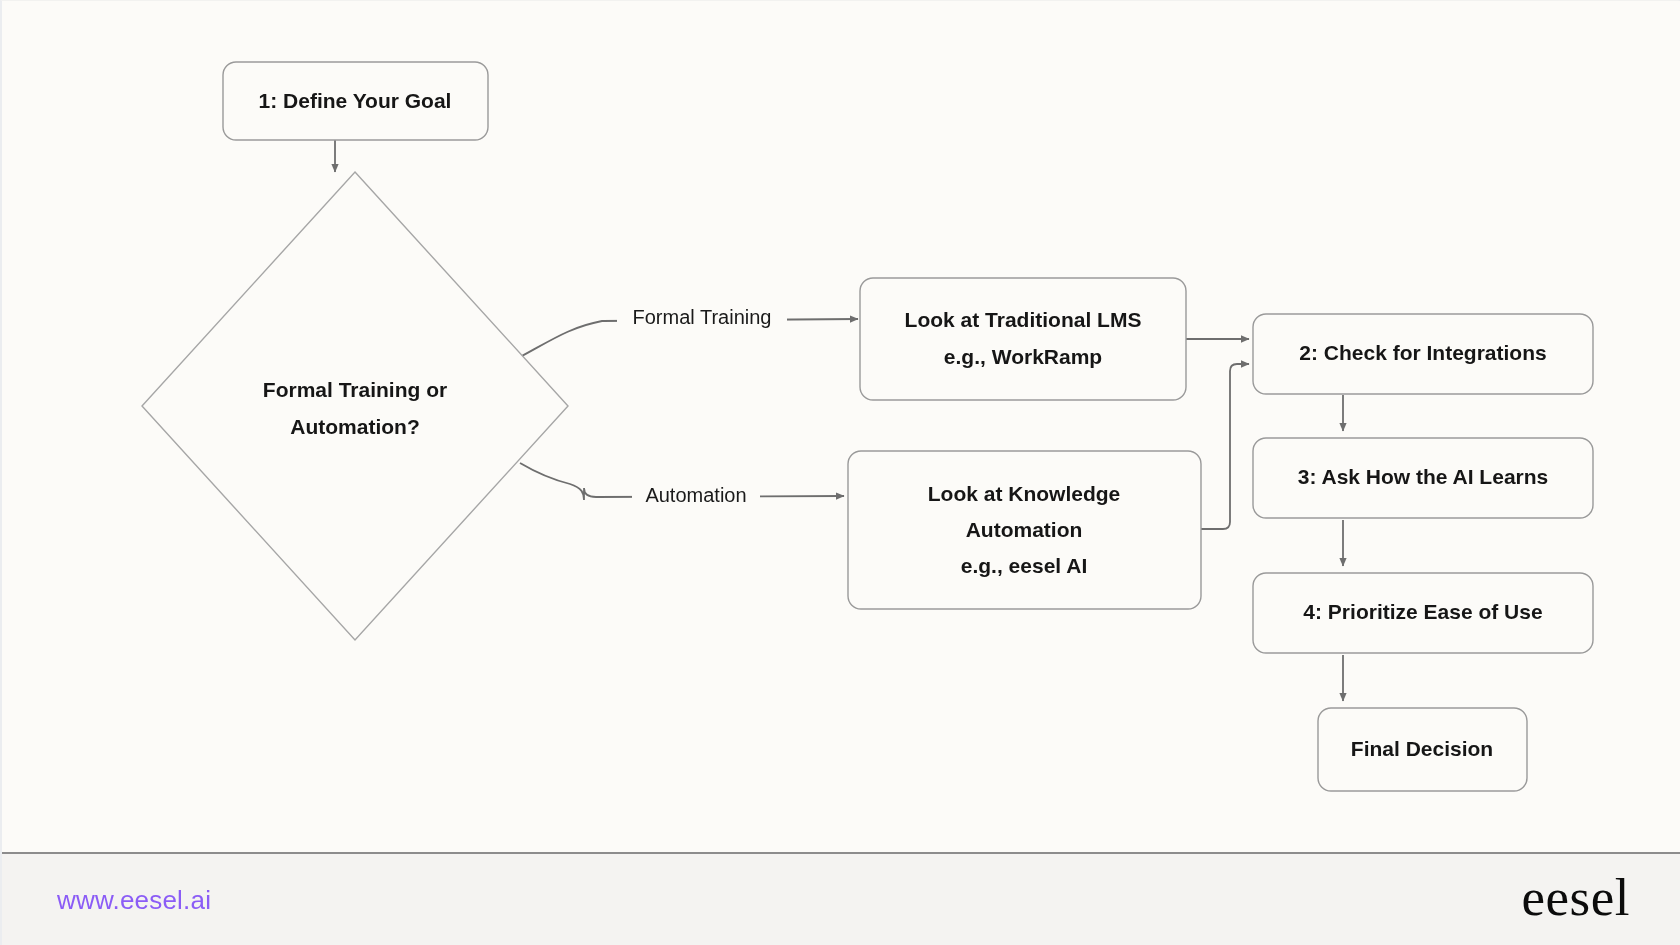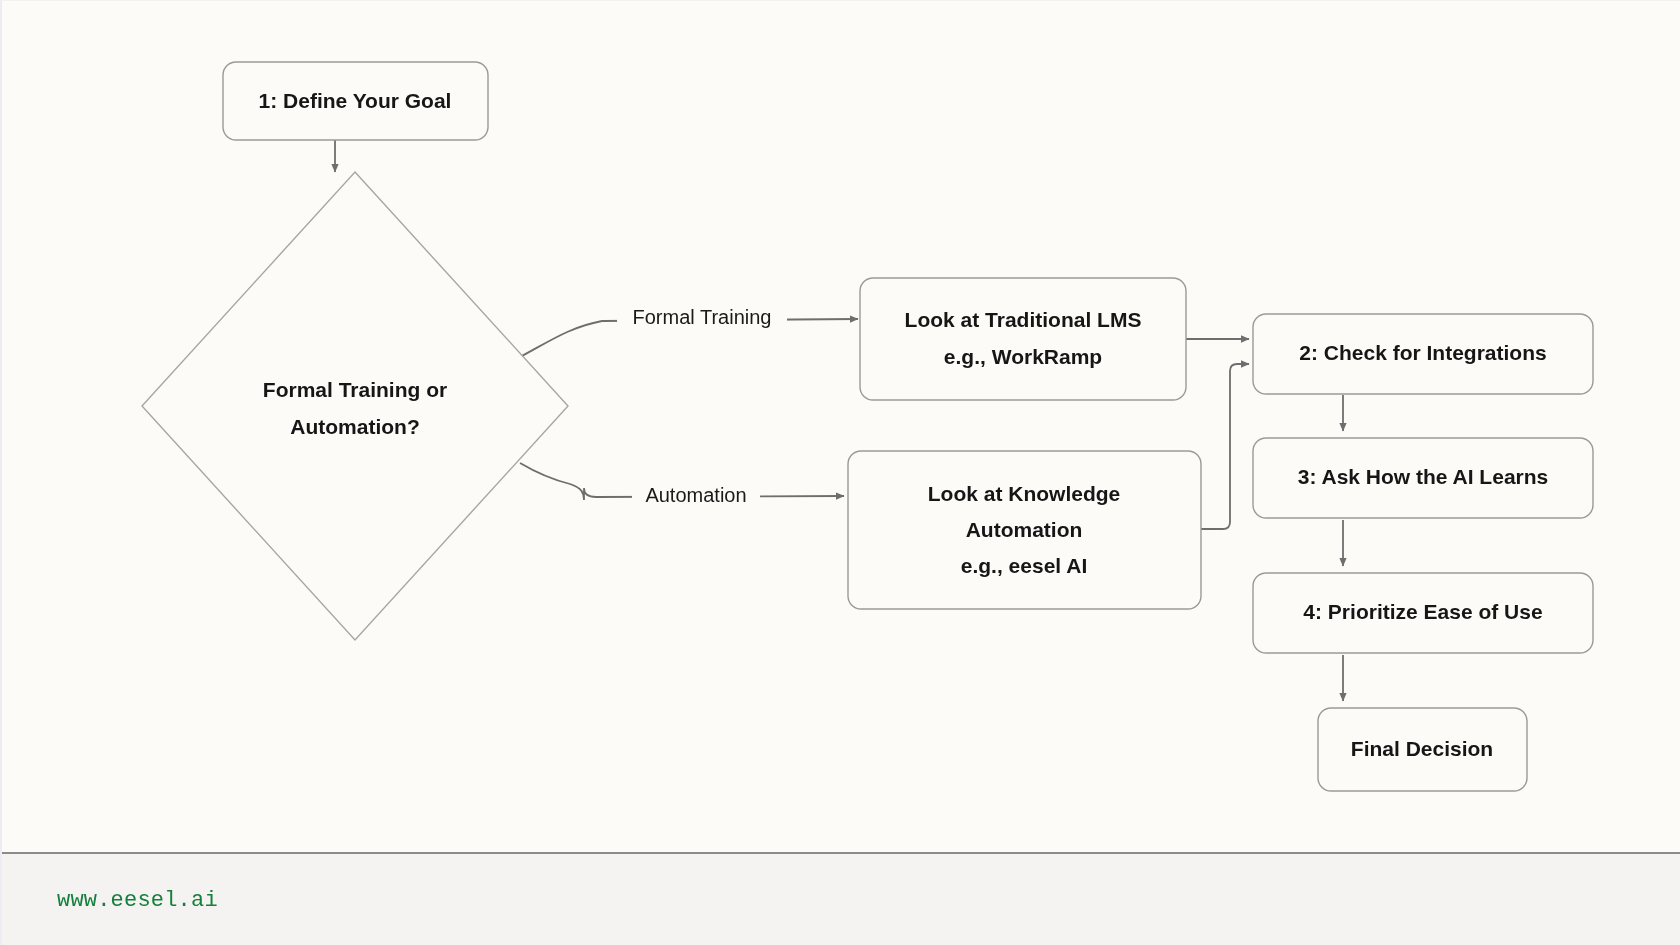--- a/index.html
+++ b/index.html
@@ -78,23 +78,23 @@
     height: 94px;
     background: #F4F3F1;
     border-top: 2px solid #8C8C8C;
     box-sizing: border-box;
     display: flex;
     align-items: center;
     justify-content: space-between;
     padding: 0 52px 0 55px;
   }
   #footer-url {
-    font-family: Liberation Mono, monospace;
-    font-size: 22px;
-    color: #15803d;
+    font-family: Liberation Sans, sans-serif;
+    font-size: 26px;
+    color: #8b5cf6;
     letter-spacing: 0.2px;
   }
   #footer-logo {
     font-family: "Liberation Serif", serif;
     font-size: 53px;
     color: #0C0C0C;
     letter-spacing: 0.5px;
     line-height: 1;
     padding-bottom: 6px;
   }
@@ -184,15 +184,16 @@
       <g>
         <rect class="node-shape" x="1316" y="707" width="209" height="83" rx="13" ry="13"></rect>
         <text class="node-label" x="1420" y="749">Final Decision</text>
       </g>
 
     </svg>
   </div>
 
   <div id="footer">
     <div id="footer-url">www.eesel.ai</div>
+    <div id="footer-logo">eesel</div>
   </div>
 
 </div>
 
 </body></html>

